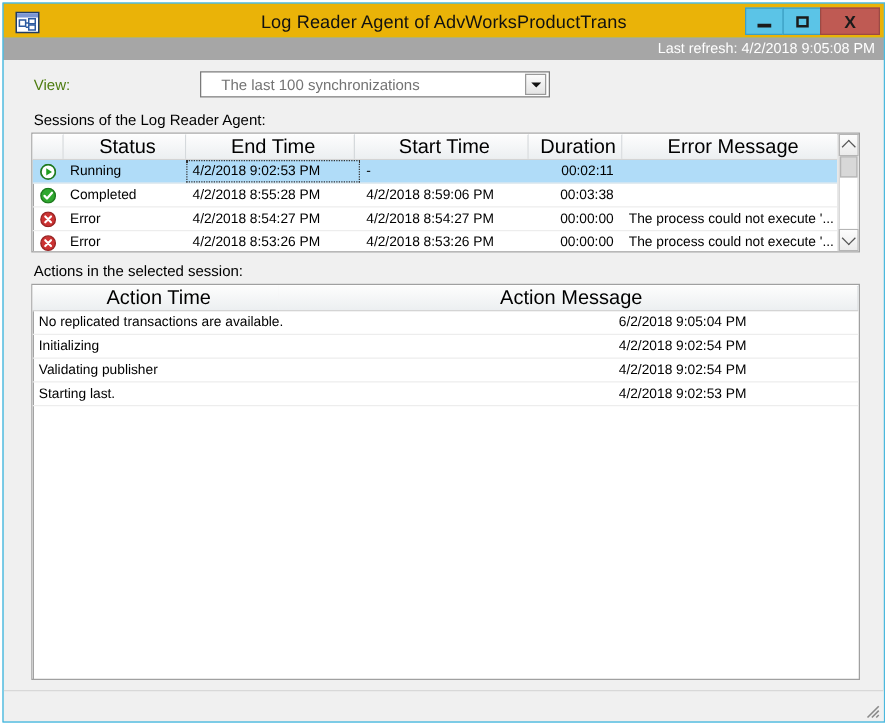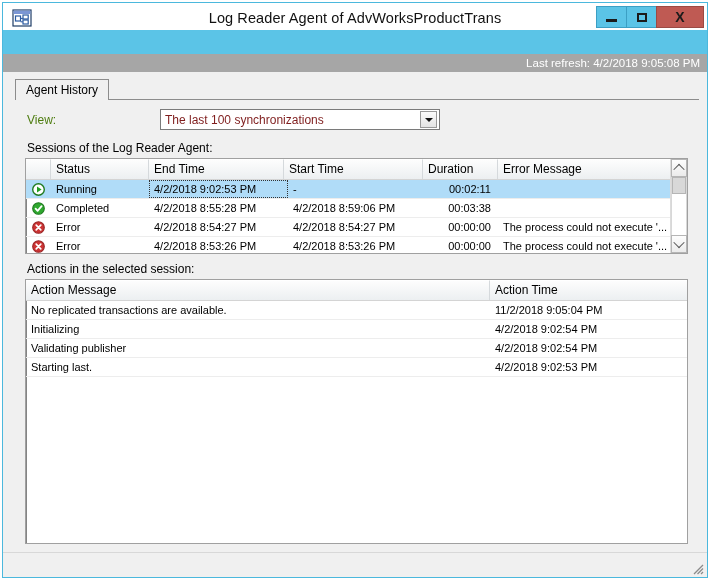--- a/index.html
+++ b/index.html
@@ -31,21 +31,21 @@
     border: 1px solid #4bb8dd;
     display: flex;
     flex-direction: column;
   }
 
   
   .titlebar {
     height: 27px;
     position: relative;
     flex: 0 0 auto;
-    background: #ffffff;
+    background: #eab308;
   }
   .win-icon {
     position: absolute;
     left: 8px;
     top: 4px;
     width: 22px;
     height: 22px;
   }
   .win-icon svg { display: block; }
   .title-text {
@@ -119,21 +119,20 @@
   
   .refresh-strip {
     flex: 0 0 auto;
     height: 18px;
     background: #a6a6a6;
     display: flex;
     align-items: center;
     justify-content: flex-end;
     padding-right: 7px;
     box-sizing: border-box;
-    margin-top: 24px;
   }
   .refresh-text {
     font-size: 11.5px;
     color: #ffffff;
   }
 
   
   .client {
     flex: 1 1 auto;
     background: #f0f0f0;
@@ -198,22 +197,22 @@
     box-sizing: border-box;
     background: #ffffff;
     border: 1px solid #7a7a7a;
     display: flex;
     align-items: center;
     cursor: pointer;
   }
   .combo-text {
     flex: 1 1 auto;
     font-size: 12px;
-    color: #7f1d1d;
-    padding-left: 4px;
+    color: #737373;
+    padding-left: 16px;
     white-space: nowrap;
     overflow: hidden;
   }
   .combo-arrow-btn {
     width: 17px;
     height: 17px;
     margin-right: 2px;
     background: linear-gradient(#fbfbfb, #e4e4e4);
     border: 1px solid #999;
     box-sizing: border-box;
@@ -267,30 +266,31 @@
     display: flex;
     height: 20px;
     flex: 0 0 auto;
     background: #f3f3f3;
     border-bottom: 1px solid #d4d4d4;
   }
   .hcell {
     box-sizing: border-box;
     height: 20px;
     line-height: 19px;
-    font-size: 12px;
+    font-size: 16px;
     color: #000;
     padding-left: 5px;
     background: linear-gradient(#fdfdfd, #eceff1);
     border-right: 1px solid #d5d9dc;
     border-top: 1px solid #ffffff;
     overflow: hidden;
     white-space: nowrap;
     cursor: pointer;
     flex: 0 0 auto;
+    text-align: center;
   }
   .hcell.last { flex: 1 1 auto; border-right: none; }
 
   .grid-body {
     flex: 1 1 auto;
     overflow: hidden;
   }
   .grow {
     display: flex;
     height: 19px;
@@ -419,24 +419,20 @@
       </div>
     </div>
 
 
     <div class="refresh-strip">
       <div class="refresh-text">Last refresh: 4/2/2018 9:05:08 PM</div>
     </div>
 
     <div class="client">
 
-      <div class="tabstrip">
-        <div class="tab">Agent History</div>
-        <div class="tab-underline"></div>
-      </div>
 
       <div class="view-row">
         <div class="view-label">View:</div>
         <div class="combo">
           <div class="combo-text">The last 100 synchronizations</div>
           <div class="combo-arrow-btn">
             <div class="caret-down"></div>
           </div>
         </div>
       </div>
@@ -528,28 +524,28 @@
           </div>
         </div>
       </div>
 
       <div class="section-label">Actions in the selected session:</div>
 
       <div class="grid-outer grid-actions">
         <div class="grid-wrap">
           <div class="grid-main">
             <div class="grid-head">
+              <div class="hcell last">Action Time</div>
               <div class="hcell" style="width:464px">Action Message</div>
-              <div class="hcell last">Action Time</div>
             </div>
             <div class="grid-body">
 
               <div class="grow">
                 <div class="gcell" style="width:464px">No replicated transactions are available.</div>
-                <div class="gcell last">11/2/2018 9:05:04 PM</div>
+                <div class="gcell last">6/2/2018 9:05:04 PM</div>
               </div>
               <div class="grow">
                 <div class="gcell" style="width:464px">Initializing</div>
                 <div class="gcell last">4/2/2018 9:02:54 PM</div>
               </div>
               <div class="grow">
                 <div class="gcell" style="width:464px">Validating publisher</div>
                 <div class="gcell last">4/2/2018 9:02:54 PM</div>
               </div>
               <div class="grow">

